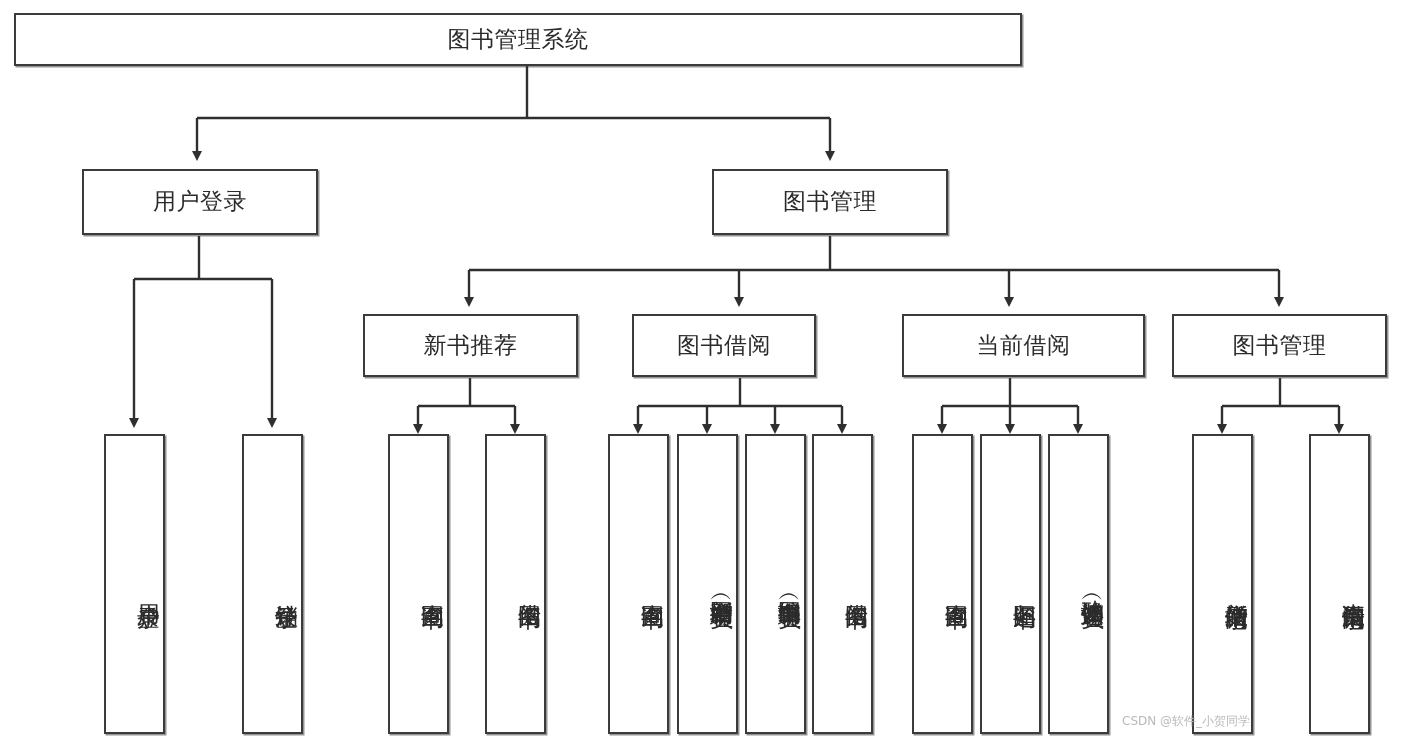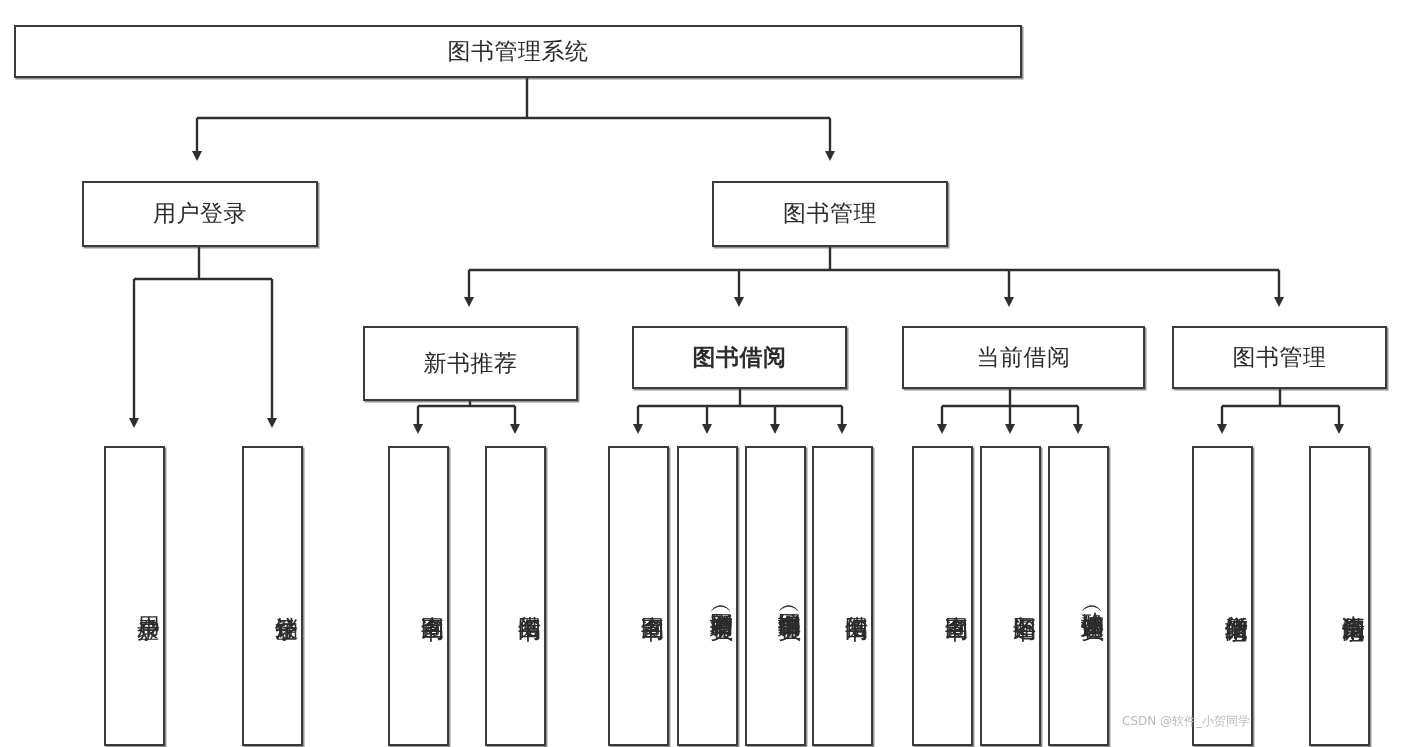--- a/index.html
+++ b/index.html
@@ -20,21 +20,20 @@
   .node {
     position: absolute;
     box-sizing: border-box;
     border: 2px solid #3b3b3b;
     background: #ffffff;
     display: flex;
     align-items: center;
     justify-content: center;
     color: #2b2b2b;
     box-shadow: 1.5px 1.5px 0 0 rgba(60,60,60,0.55);
-    margin-top: 12px;
   }
   .node-h {
     font-size: 23px;
     line-height: 1.2;
     letter-spacing: 0.5px;
     white-space: nowrap;
   }
   .node-root {
     font-size: 23px;
   }
@@ -129,24 +128,24 @@
     <span>图书管理系统</span>
   </div>
 
   <div class="node node-h" style="left:82px; top:169px; width:236px; height:66px;">
     <span>用户登录</span>
   </div>
   <div class="node node-h" style="left:712px; top:169px; width:236px; height:66px;">
     <span>图书管理</span>
   </div>
 
-  <div class="node node-h" style="left:363px; top:314px; width:215px; height:75px;">
+  <div class="node node-h" style="left:363px; top:314px; width:215px; height:63px;">
     <span>新书推荐</span>
   </div>
-  <div class="node node-h" style="left:632px; top:314px; width:215px; height:63px;font-weight:bold;">
+  <div class="node node-h" style="left:632px; top:314px; width:184px; height:63px;">
     <span>图书借阅</span>
   </div>
   <div class="node node-h" style="left:902px; top:314px; width:243px; height:63px;">
     <span>当前借阅</span>
   </div>
   <div class="node node-h" style="left:1172px; top:314px; width:215px; height:63px;">
     <span>图书管理</span>
   </div>
 
   <div class="node node-v" style="left:104px; top:434px; width:61px; height:300px;">

